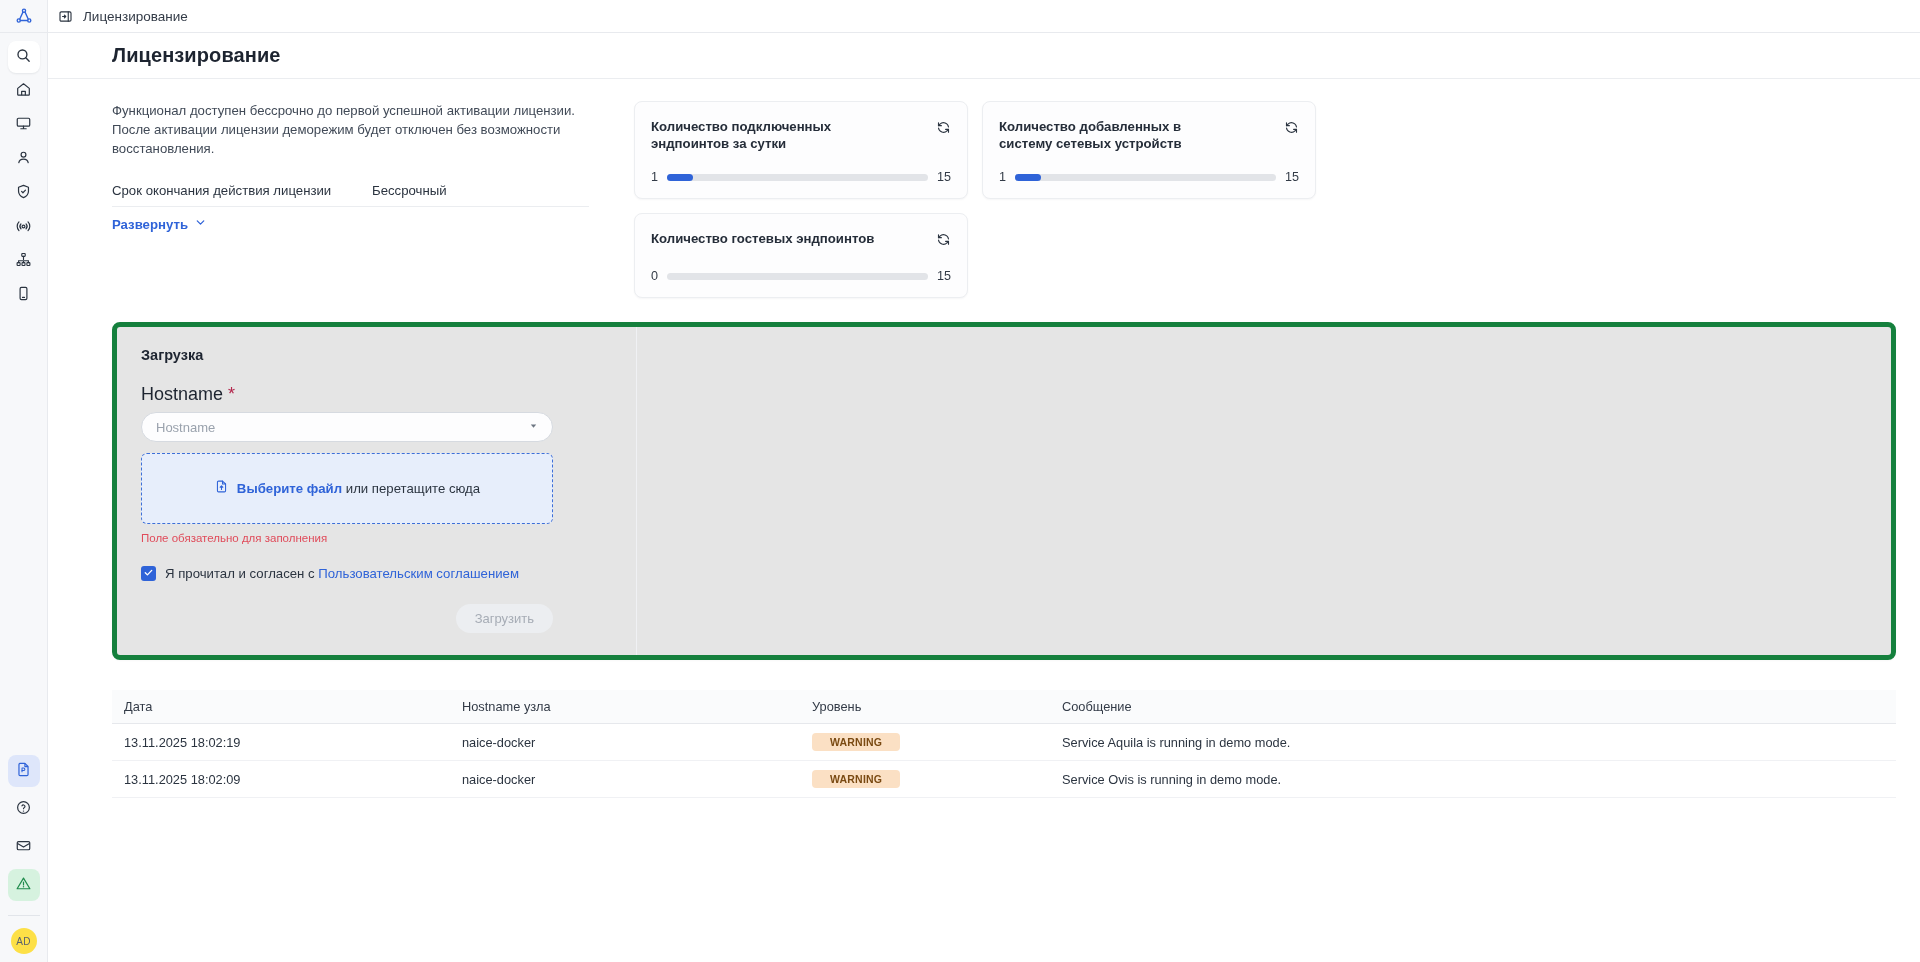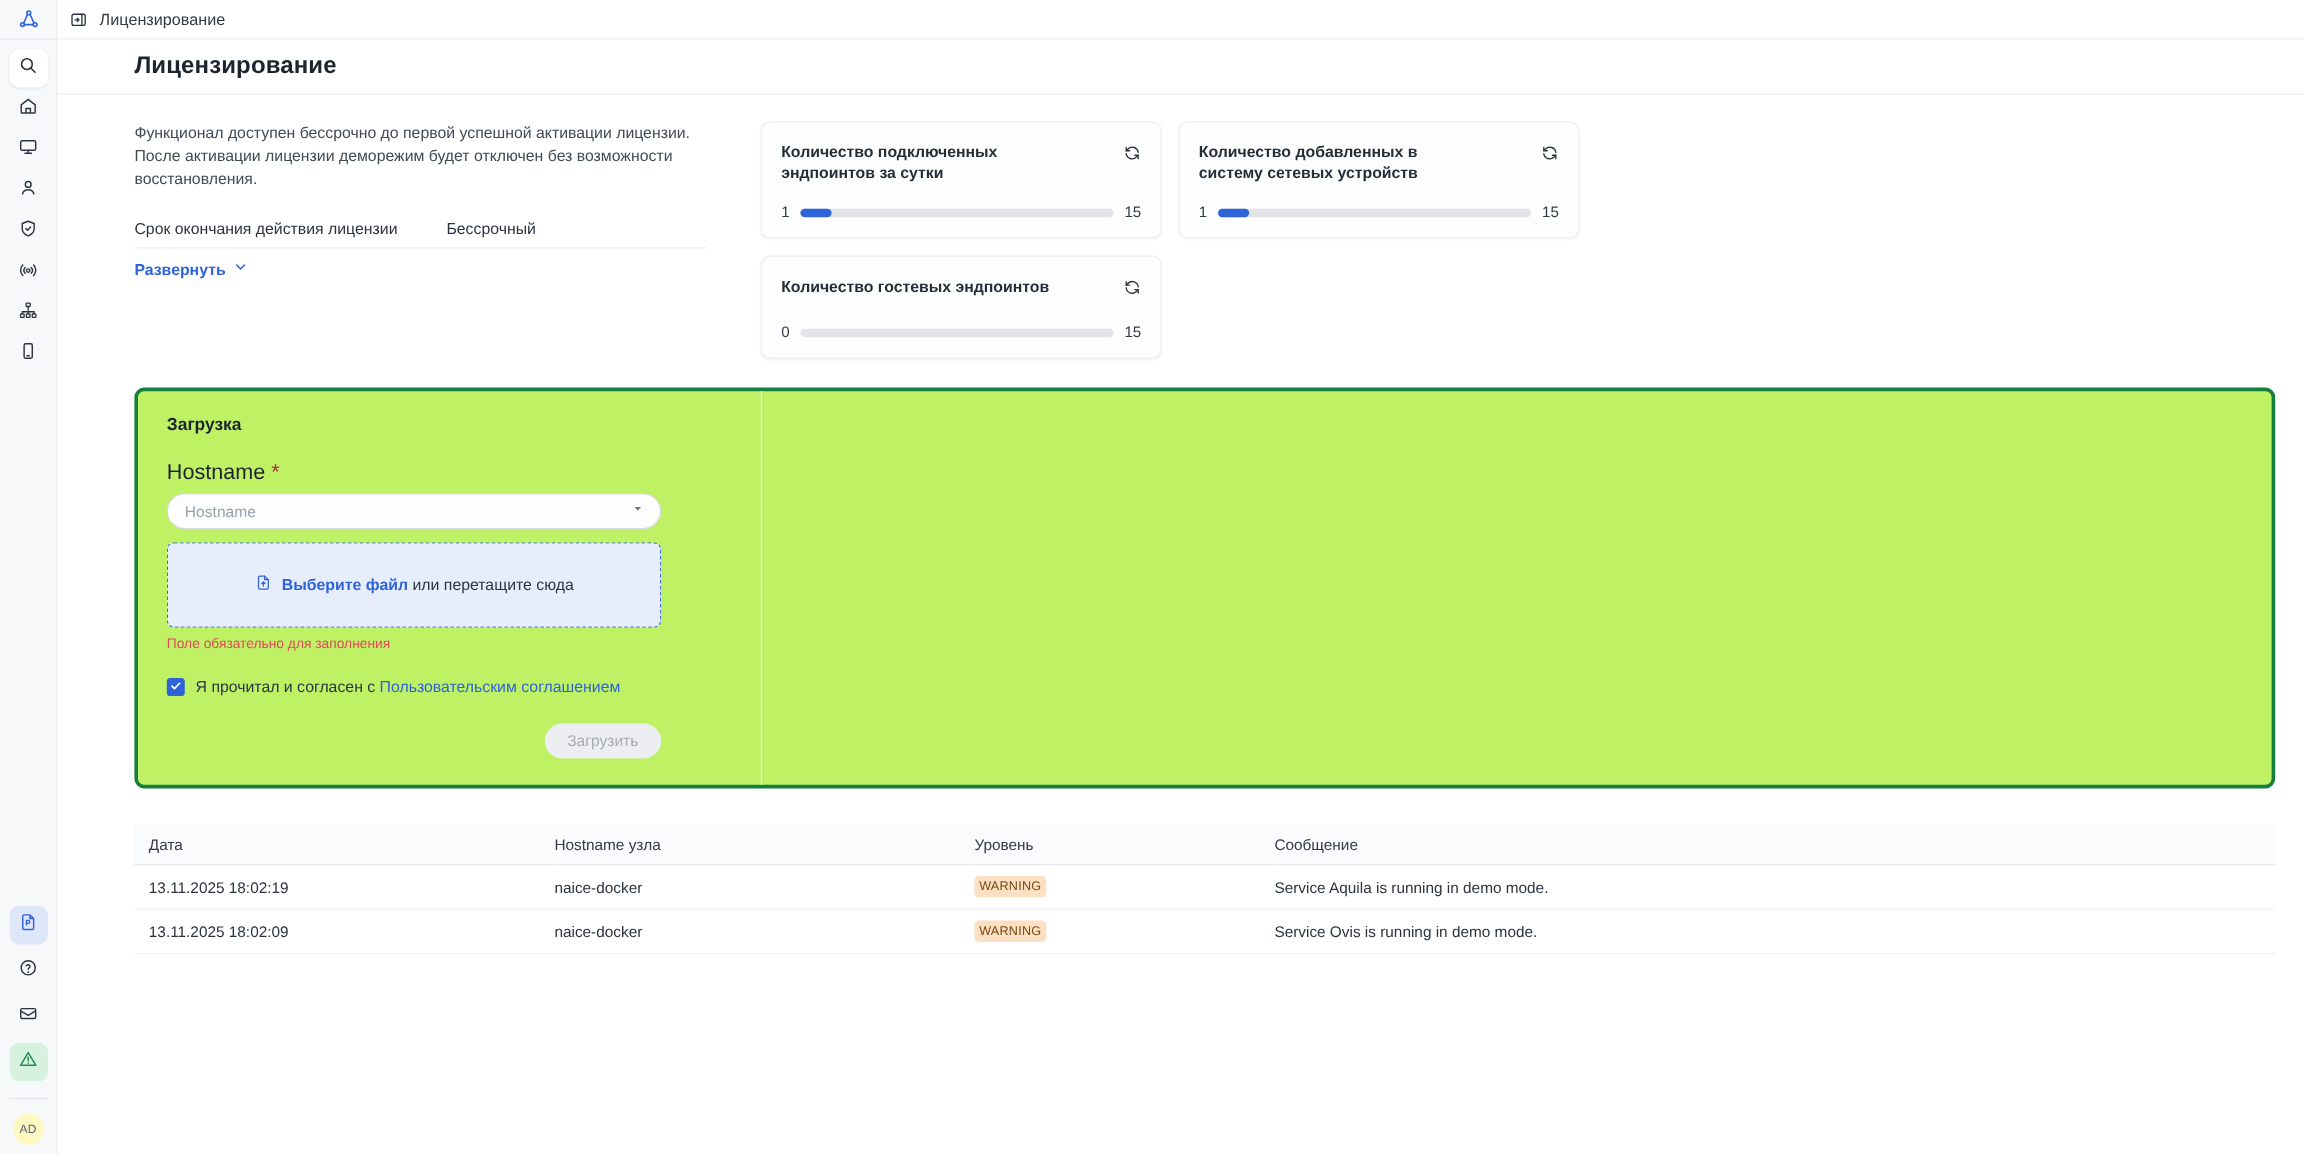--- a/index.html
+++ b/index.html
@@ -33,21 +33,21 @@
     color: #2b3440; cursor: pointer;
   }
   .rail-btn.active-white { background: #ffffff; box-shadow: 0 1px 2px rgba(16,24,40,.08); }
   .rail-btn.active-blue { background: #dee6fa; color: #2f63d8; }
   .rail-btn.active-green { background: #d6f2df; color: #1f8b4c; }
   .rail-spacer { flex: 1 1 auto; }
   .rail-bottom { display: flex; flex-direction: column; align-items: center; gap: 6px; padding-bottom: 8px; }
   .rail-sep { width: 32px; height: 1px; background: #e2e5ea; margin: 8px 0 6px; }
   .avatar {
     width: 26px; height: 26px; border-radius: 50%;
-    background: #fef9c3; color: #59616d;
+    background: #fde047; color: #59616d;
     font-size: 10px; letter-spacing: .3px;
     display: flex; align-items: center; justify-content: center;
   }
 
   
   .right { flex: 1 1 auto; display: flex; flex-direction: column; min-width: 0; }
   .topbar {
     height: 33px; flex: 0 0 33px;
     border-bottom: 1px solid #e8eaee;
     display: flex; align-items: center; gap: 10px;
@@ -101,23 +101,23 @@
   .card-title { font-size: 13.2px; font-weight: 600; color: #252d39; line-height: 17px; max-width: 230px; }
   .refresh { color: #2b3440; cursor: pointer; flex: 0 0 auto; margin-top: 2px; }
   .meter { display: flex; align-items: center; gap: 9px; margin-top: 18px; }
   .meter .num { font-size: 12.6px; color: #333b47; min-width: 6px; }
   .track { flex: 1 1 auto; height: 7px; border-radius: 4px; background: #e2e4e8; position: relative; }
   .fill { position: absolute; left: 0; top: 0; bottom: 0; border-radius: 4px; background: #2f63d8; }
 
   
   .panel {
     margin: 24px 24px 0 64px;
-    border: 3px solid #15803d;
+    border: 5px solid #15803d;
     border-radius: 8px;
-    background: #bef264;
+    background: #e5e5e5;
     box-shadow: 0 1px 2px rgba(16,24,40,.03);
     display: flex;
     min-height: 330px;
   }
   .upload { width: 520px; flex: 0 0 520px; padding: 20px 24px 22px; border-right: 1px solid #f0f1f4; }
   .sec-title { font-size: 14.5px; font-weight: 700; color: #1d2430; }
   .field-label { font-size: 18px; font-weight: 400; color: #1d2430; margin-top: 21px; }
   .req { color: #b3264c; }
   .select {
     margin-top: 7px; height: 30px; width: 412px;
@@ -174,22 +174,22 @@
   .events-table tbody td {
     font-size: 12.8px; color: #2b3440;
     padding: 9px 0; border-bottom: 1px solid #f0f1f4;
   }
   .events-table tbody td:first-child { padding-left: 12px; }
   .col-date { width: 350px; }
   .col-host { width: 350px; }
   .col-level { width: 250px; }
   .badge {
     display: inline-block; background: #fbe0c4; color: #7a4a12;
-    border-radius: 4px; font-size: 10.5px; font-weight: 400;
-    padding: 3px 4px; letter-spacing: .2px;
+    border-radius: 4px; font-size: 10.5px; font-weight: 700;
+    padding: 3px 18px; letter-spacing: .2px;
   }
 </style>
 </head>
 <body>
 
 <div class="app">
 
   <nav class="rail">
     <div class="rail-logo">
       <svg width="18" height="18" viewBox="0 0 24 24" fill="none" stroke="#2f63d8" stroke-width="1.8" stroke-linecap="round">

